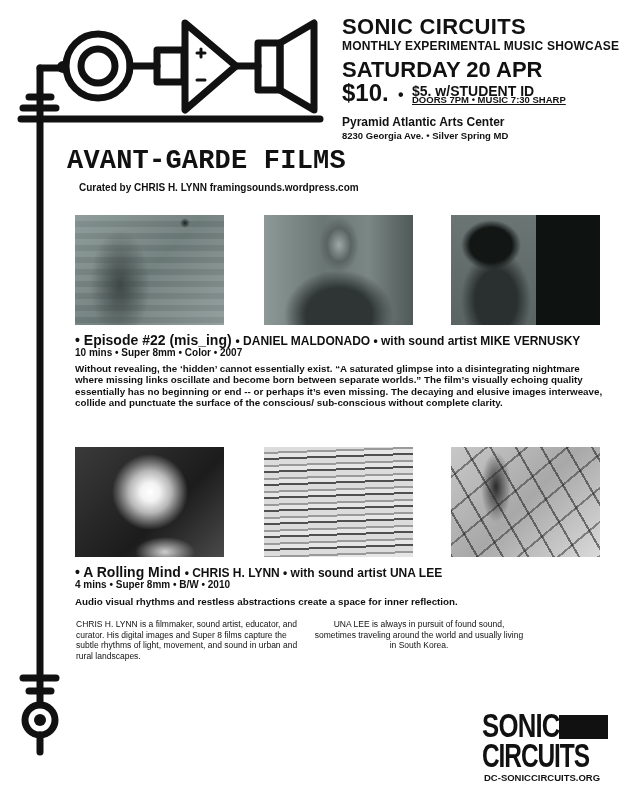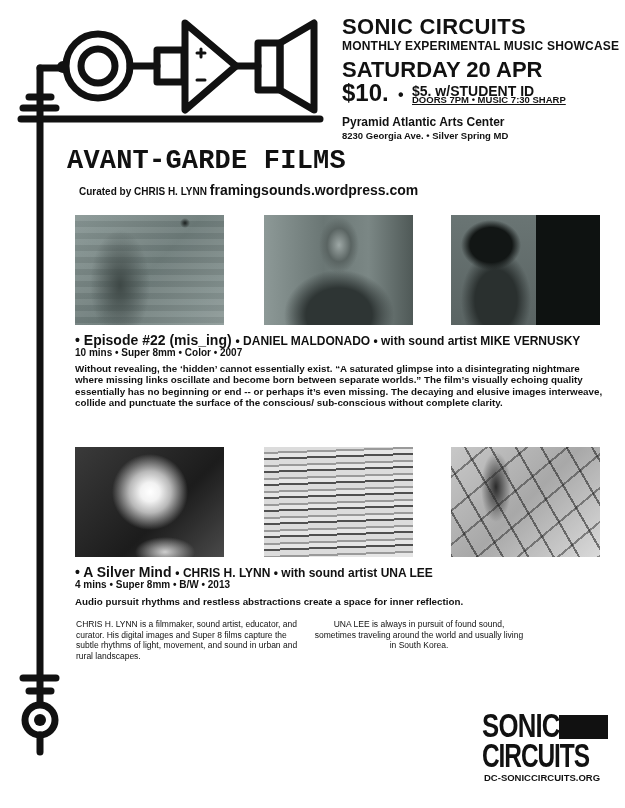--- a/index.html
+++ b/index.html
@@ -11,21 +11,21 @@
   .h-sub { left:342px; top:39px; font-size:12px; font-weight:bold; letter-spacing:0.2px; }
   .h-date { left:342px; top:59px; font-size:22px; font-weight:bold; line-height:22px; }
   .h-price { left:342px; top:80px; font-size:24px; font-weight:bold; line-height:26px; }
   .h-bullet { left:398px; top:86px; font-size:16px; font-weight:bold; }
   .h-student { left:412px; top:83px; font-size:14px; font-weight:bold; }
   .h-doors { left:412px; top:94px; font-size:9.5px; font-weight:bold;text-decoration:underline; }
   .h-venue { left:342px; top:115px; font-size:12px; font-weight:bold; }
   .h-addr { left:342px; top:130px; font-size:9.5px; font-weight:bold; }
   .sec-title { left:67px; top:146px; font-size:27px; font-weight:bold; line-height:30px; letter-spacing:0.2px;font-family:Liberation Mono, monospace; }
   .curated { left:79px; top:182px; font-size:10px; font-weight:bold; }
-  .curated .url { font-size:14px; }
+  .curated .url { font-size:10px; }
   .film-img { position:absolute; width:149px; height:110px; }
   .film-line { font-size:14px; font-weight:bold; line-height:16px; white-space:nowrap; }
   .film-line .caps { font-size:12px; }
   .film-meta { font-size:10px; font-weight:bold; }
   .desc { font-size:9.8px; font-weight:bold; line-height:11.4px; }
   .bio { font-size:8.5px; font-weight:normal; line-height:10.5px; }
   .logo-sonic { left:482px; top:709px; font-family:"Liberation Sans", sans-serif; font-size:33px; font-weight:bold;
                 letter-spacing:-1px; transform:scaleX(0.78); transform-origin:left top; line-height:33px; }
   .logo-bar { left:559px; top:715px; width:49px; height:24px; background:#111; }
   .logo-circuits { left:482px; top:738px; font-size:34px; font-weight:bold; letter-spacing:-1.5px;
@@ -118,25 +118,25 @@
        repeating-linear-gradient(178deg, #dcdcdc 0 5px, #9a9a9a 5px 7px, #e6e6e6 7px 11px, #505050 11px 13px),
        #d0d0d0;"></div>
 <div class="film-img" style="left:451px;top:447px;background:
        radial-gradient(ellipse 15px 35px at 45px 40px, #2a2a2a 0%, rgba(0,0,0,0) 100%),
        repeating-linear-gradient(60deg, rgba(30,30,30,0.55) 0 2px, rgba(0,0,0,0) 2px 22px),
        repeating-linear-gradient(-40deg, rgba(30,30,30,0.45) 0 2px, rgba(0,0,0,0) 2px 26px),
        linear-gradient(135deg,#c8c8c8,#a8a8a8 50%,#dadada);"></div>
 
 <div class="abs film-line" style="left:75px;top:564px;">
   <span>•</span>
-  <span>A Silver Mind</span>
+  <span>A Rolling Mind</span>
   <span class="caps">• CHRIS H. LYNN • with sound artist UNA LEE</span>
 </div>
-<div class="abs film-meta" style="left:75px;top:579px;">4 mins • Super 8mm • B/W • 2013</div>
-<div class="abs desc" style="left:75px;top:596px;width:535px;">Audio pursuit rhythms and restless abstractions create a space for inner reflection.</div>
+<div class="abs film-meta" style="left:75px;top:579px;">4 mins • Super 8mm • B/W • 2010</div>
+<div class="abs desc" style="left:75px;top:596px;width:535px;">Audio visual rhythms and restless abstractions create a space for inner reflection.</div>
 
 <div class="abs bio" style="left:76px;top:619px;width:225px;">CHRIS H. LYNN is a filmmaker, sound artist, educator, and curator. His digital images and Super 8 films capture the subtle rhythms of light, movement, and sound in urban and rural landscapes.</div>
 <div class="abs bio" style="left:314px;top:619px;width:210px;text-align:center;">UNA LEE is always in pursuit of found sound, sometimes traveling around the world and usually living in South Korea.</div>
 
 <div class="abs logo-bar"></div>
 <div class="abs logo-sonic">SONIC</div>
 <div class="abs logo-circuits">CIRCUITS</div>
 <div class="abs logo-url">DC-SONICCIRCUITS.ORG</div>
 
 </body></html>

